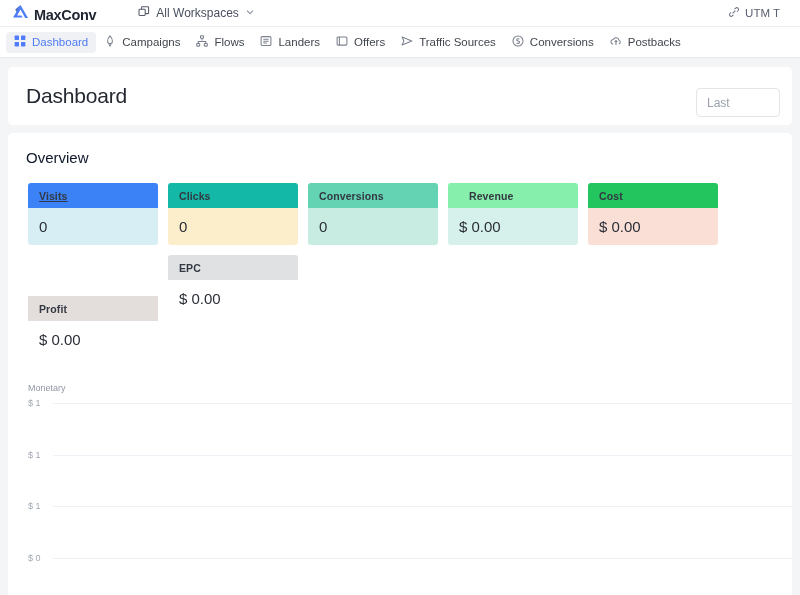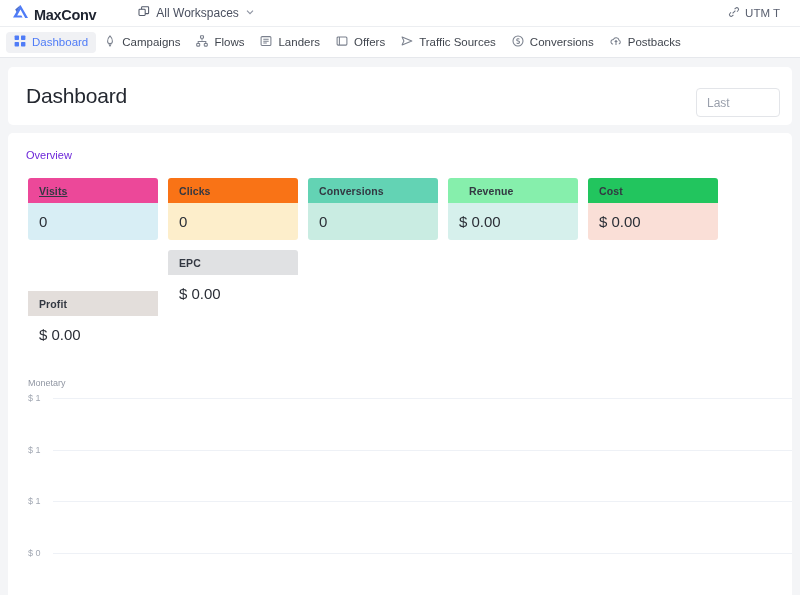--- a/index.html
+++ b/index.html
@@ -132,22 +132,22 @@
     cursor: pointer;
     margin-top: 7px;
   }
 
   .overview-panel {
     margin-top: 8px;
     padding: 16px 0 0 0;
     min-height: 445px;
   }
   .section-title {
-    font-size: 11px;
-    color: #6d28d9;
+    font-size: 15px;
+    color: #0f172a;
     padding: 0 0 0 18px;
   }
 
   
   .cards {
     display: flex;
     flex-wrap: wrap;
     gap: 10px;
     padding: 17px 0 0 20px;
   }
@@ -344,25 +344,25 @@
     <div class="daterange">
       <span>Last </span>
     </div>
   </div>
 
   <div class="panel overview-panel">
     <div class="section-title">Overview</div>
 
     <div class="cards">
       <div class="card">
-        <div class="card-head" style="background: #ec4899; text-decoration: underline;">Visits</div>
+        <div class="card-head" style="background: #3b82f6; text-decoration: underline;">Visits</div>
         <div class="card-body" style="background: rgb(216, 238, 245);">0</div>
       </div>
       <div class="card">
-        <div class="card-head" style="background: #f97316;">Clicks</div>
+        <div class="card-head" style="background: #14b8a6;">Clicks</div>
         <div class="card-body" style="background: rgb(253, 238, 203);">0</div>
       </div>
       <div class="card">
         <div class="card-head" style="background: rgb(99, 211, 180);">Conversions</div>
         <div class="card-body" style="background: rgb(201, 236, 226);">0</div>
       </div>
       <div class="card">
         <div class="card-head" style="background: #86efac; padding-left: 21px;">Revenue</div>
         <div class="card-body" style="background: rgb(214, 240, 236);">$ 0.00</div>
       </div>

